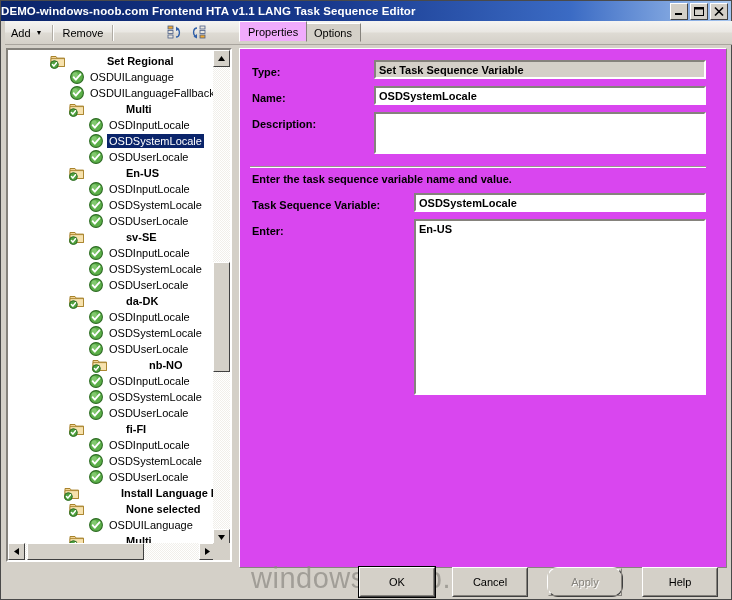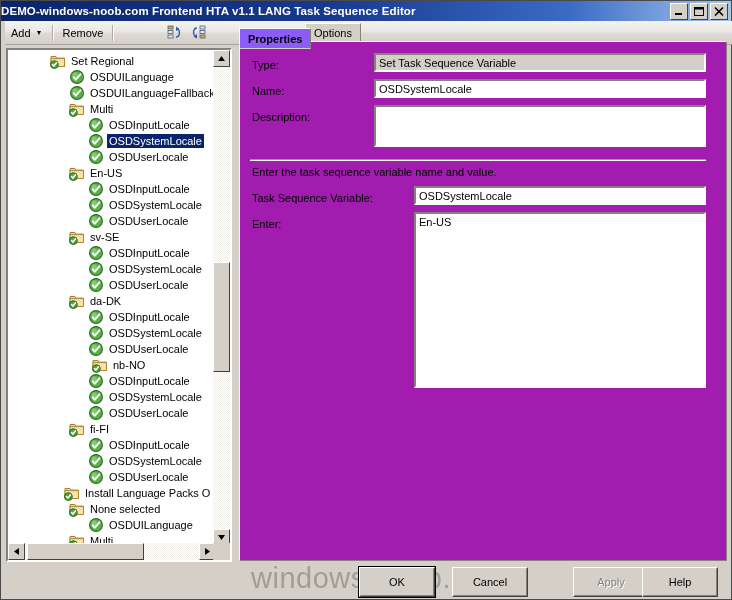--- a/index.html
+++ b/index.html
@@ -57,21 +57,21 @@
   .treeinner{
     position:absolute;left:0;top:0;width:208px;height:496px;
     overflow:hidden;background:#fff;
   }
   .trow{
     height:16px;display:flex;align-items:center;
     white-space:nowrap;cursor:default;font-size:11px;color:#000;
   }
   .trow .tlabel{padding:0 2px;line-height:14px;}
   .trow.sel .tlabel{background:#0a246a;color:#ffffff;}
-  .trow.grp .tlabel{font-weight:normal;}
+  .trow.grp .tlabel{font-weight:bold;margin-left:36px;}
   .ticon{width:16px;height:16px;flex:0 0 16px;margin-right:3px;
          display:flex;align-items:center;justify-content:center;}
 
   
   .vsb{position:absolute;right:0;top:0;width:17px;height:496px;
        background:#ffffff;}
   .vsb-track{position:absolute;left:0;top:17px;right:0;bottom:17px;
      background-color:#f1efea;
      background-image:linear-gradient(45deg,#ffffff 25%,transparent 25%,transparent 75%,#ffffff 75%),
                       linear-gradient(45deg,#ffffff 25%,transparent 25%,transparent 75%,#ffffff 75%);
@@ -92,29 +92,29 @@
 
   
   .tabstrip{position:absolute;left:238px;top:22px;width:488px;height:19px;}
   .tab{
     position:absolute;top:0;height:19px;padding:0 8px;
     display:flex;align-items:center;font-size:11px;color:#000;
     background:#d4d0c8;cursor:default;box-sizing:border-box;
     border:1px solid;border-color:#ffffff #85827c #d4d0c8 #ffffff;
   }
   .tab.active{
-    top:-2px;height:21px;background:#8b5cf6;z-index:3;font-weight:bold;
+    top:-2px;height:21px;background:#f0abfc;z-index:3;font-weight:normal;
     border-color:#ffffff #85827c #d4d0c8 #ffffff;
-    margin-top:7px;
   }
   .tabpage{
-    position:absolute;left:238px;top:40px;width:488px;height:520px;
-    background:#a21caf;
+    position:absolute;left:238px;top:47px;width:488px;height:520px;
+    background:#d946ef;
     border:1px solid;border-color:#ffffff #85827c #85827c #ffffff;
     box-sizing:border-box;
+    font-weight:bold;
   }
   .field-label{position:absolute;font-size:11px;color:#000;}
   .tbox{
     position:absolute;background:#ffffff;
     border:2px solid;border-color:#85827c #ffffff #ffffff #85827c;
     box-sizing:border-box;font-size:11px;color:#000;
     padding:2px 3px;overflow:hidden;white-space:pre;
   }
   .tbox.ro{background:#d4d0c8;}
   .hr{position:absolute;height:2px;border-top:1px solid #9a968f;
@@ -587,20 +587,20 @@
   </div>
 
   <div class="watermark">windows-noob.com</div>
 
   <div class="btn default" style="left:358px;top:566px;">
     <span class="inner">OK</span>
   </div>
   <div class="btn" style="left:451px;top:566px;">
     <span class="inner">Cancel</span>
   </div>
-  <div class="btn disabled" style="left:572px;top:566px;">
+  <div class="btn disabled" style="left:546px;top:566px;border-radius:11px;">
     <span class="inner">Apply</span>
   </div>
   <div class="btn" style="left:641px;top:566px;">
     <span class="inner">Help</span>
   </div>
 
 </div>
 
 </body></html>

